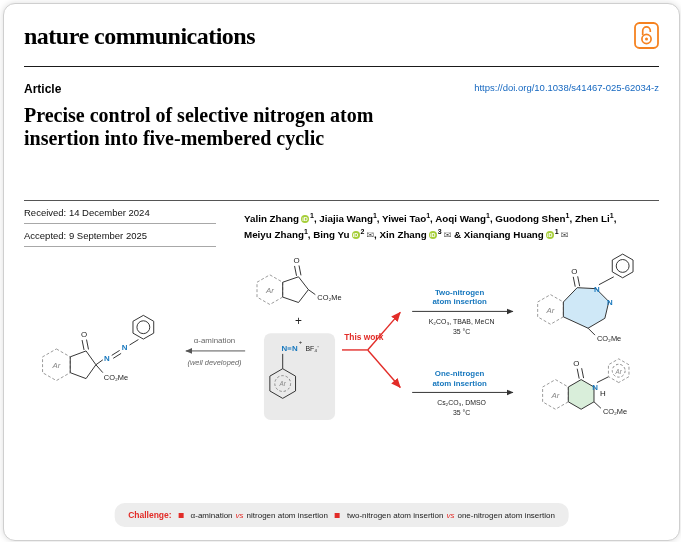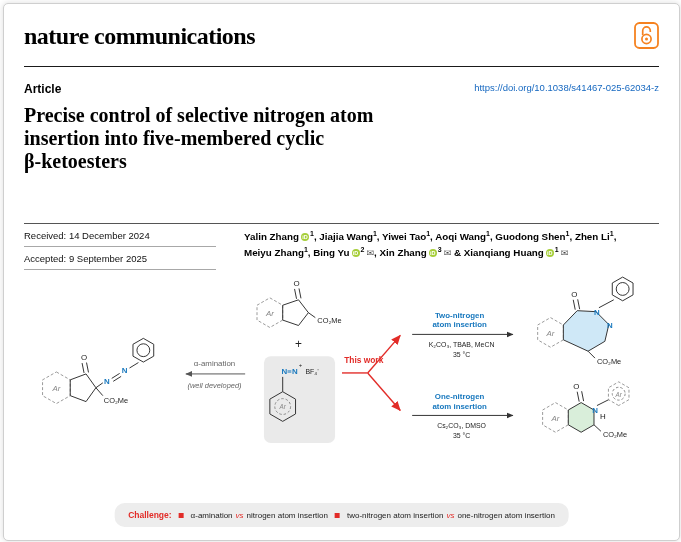--- a/index.html
+++ b/index.html
@@ -1,24 +1,24 @@
 <!DOCTYPE html>
 <html><head>
 <meta charset="utf-8">
 <style>
   html,body{margin:0;padding:0;width:681px;height:542px;background:#fff;font-family:"Liberation Sans",sans-serif;}
-  .page{position:absolute;left:3px;top:3px;width:675px;height:536px;background:#fff;border:1px solid #cfcfcf;border-radius:5px;box-shadow:0 0 6px rgba(0,0,0,.14);overflow:hidden;}
+  .page{position:absolute;left:3px;top:3px;width:675px;height:536px;background:#fff;border:1px solid #cfcfcf;border-radius:12px;box-shadow:0 0 6px rgba(0,0,0,.14);overflow:hidden;}
   .masthead{display:flex;justify-content:space-between;align-items:flex-start;padding:18px 20px 0 20px;}
   .journal{font-family:"Liberation Serif",serif;font-weight:bold;font-size:24px;letter-spacing:-.5px;color:#000;line-height:28px;}
   .rule-strong{margin:13px 20px 0;border-top:1.5px solid #1a1a1a;}
   .article-bar{display:flex;justify-content:space-between;align-items:flex-start;margin:15px 20px 0;}
   .kicker{font-size:12px;font-weight:bold;color:#000;}
   .doi{font-size:9.5px;color:#1668c0;text-decoration:none;}
   .title{margin:8px 20px 0;font-family:"Liberation Serif",serif;font-weight:bold;font-size:20px;line-height:1.15;color:#000000;}
-  .meta{display:flex;margin:50px 20px 0;border-top:1px solid #555;}
+  .meta{display:flex;margin:50px 20px 0;border-top:1px solid #555;align-items:center;}
   .dates{width:192px;flex:none;}
   .date-row{font-size:9.5px;color:#111;padding:6px 0 5px;border-bottom:1px solid #a8a8a8;}
   .authors{flex:1;margin-left:28px;padding-top:5px;font-size:9.8px;font-weight:bold;line-height:1.6;color:#000;}
   .author{white-space:nowrap;}
   .authors sup{font-size:7px;line-height:0;}
   .orcid{display:inline-block;width:8px;height:8px;border-radius:50%;background:#a6ce39;color:#fff;font-size:5.5px;line-height:8px;text-align:center;font-weight:bold;margin:0 1px 0 2px;vertical-align:1px;}
   .mail{font-size:9px;margin-left:2px;color:#444;font-weight:normal;}
   .figure{position:absolute;left:0;top:299;width:675px;}
   .figure svg{display:block;margin:0 auto;}
   svg text{font-family:"Liberation Sans",sans-serif;}
@@ -66,21 +66,20 @@
   <div class="rule-strong"></div>
 
   <div class="article-bar">
     <span class="kicker">Article</span>
     <a href="#" class="doi">https://doi.org/10.1038/s41467-025-62034-z</a>
   </div>
 
   <h1 class="title">
     <div>Precise control of selective nitrogen atom</div>
     <div>insertion into five-membered cyclic</div>
-    <div>β-ketoesters</div>
   </h1>
 
   <div class="meta">
     <div class="dates">
       <div class="date-row">Received: 14 December 2024</div>
       <div class="date-row">Accepted: 9 September 2025</div>
     </div>
     <div class="authors"><span class="author"><span>Yalin Zhang</span><span class="orcid">iD</span><sup>1</sup></span><span>, </span><span class="author"><span>Jiajia Wang</span><sup>1</sup></span><span>, </span><span class="author"><span>Yiwei Tao</span><sup>1</sup></span><span>, </span><span class="author"><span>Aoqi Wang</span><sup>1</sup></span><span>, </span><span class="author"><span>Guodong Shen</span><sup>1</sup></span><span>, </span><span class="author"><span>Zhen Li</span><sup>1</sup></span><span>, </span><span class="author"><span>Meiyu Zhang</span><sup>1</sup></span><span>, </span><span class="author"><span>Bing Yu</span><span class="orcid">iD</span><sup>2</sup><span class="mail">✉</span></span><span>, </span><span class="author"><span>Xin Zhang</span><span class="orcid">iD</span><sup>3</sup><span class="mail">✉</span></span><span> &amp; </span><span class="author"><span>Xianqiang Huang</span><span class="orcid">iD</span><sup>1</sup><span class="mail">✉</span></span></div>
   </div>
 

